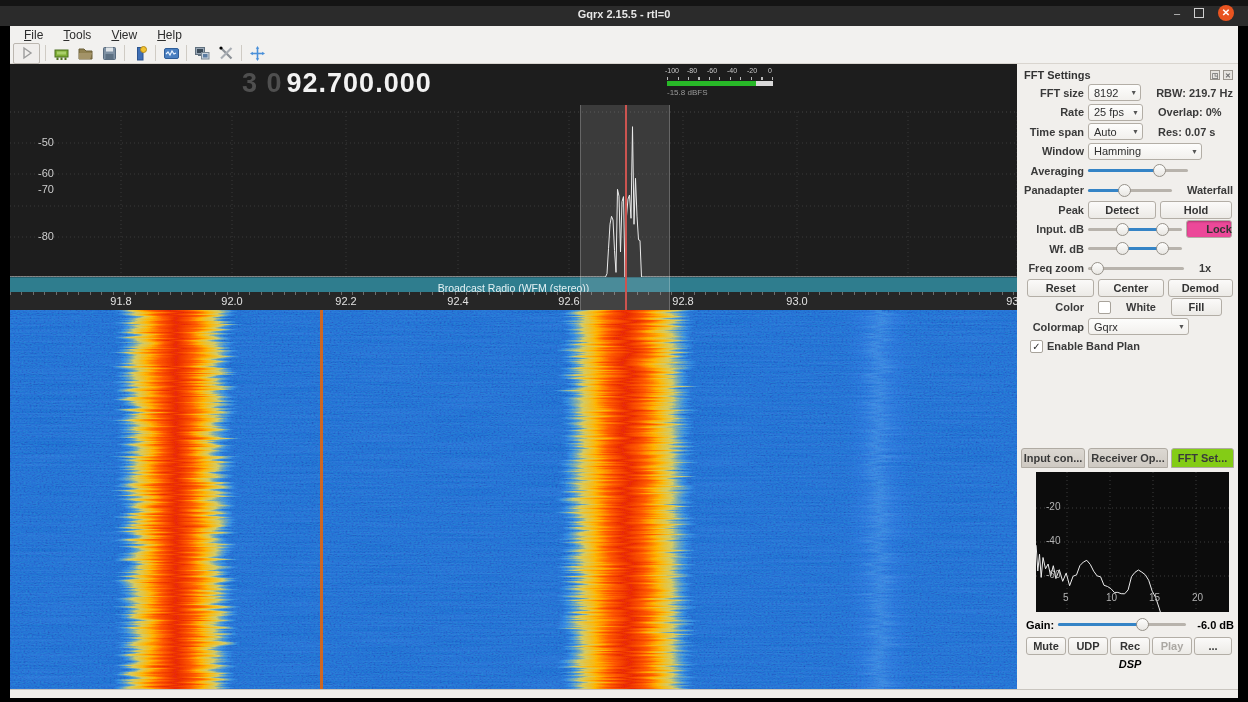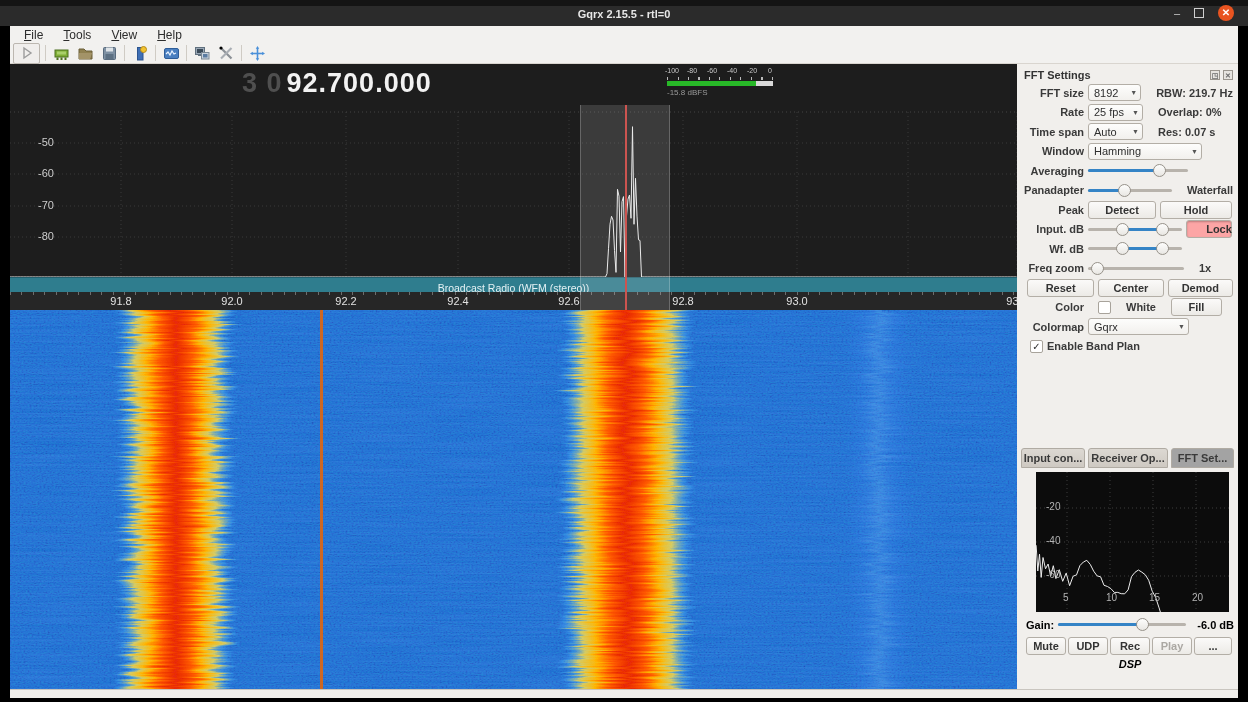--- a/index.html
+++ b/index.html
@@ -70,35 +70,35 @@
   .frow{display:flex;align-items:center;height:19.5px;padding:0 5px 0 2px;gap:4px;}
   .flabel{width:60px;text-align:right;font-size:11px;font-weight:700;color:#3a3a3a;flex:none;}
   .finfo{font-size:11px;font-weight:700;color:#3a3a3a;margin-left:11px;white-space:nowrap;}
   .combo{display:flex;align-items:center;justify-content:space-between;box-sizing:border-box;
     background:linear-gradient(#fdfdfc,#f2f0ed);border:1px solid #b3aea6;border-radius:3px;
     height:17px;padding:0 3px 0 5px;font-size:11px;color:#2e2e2e;}
   .combo .arrow{font-size:7px;color:#555;margin-left:3px;}
   .btn{background:linear-gradient(#fbfaf9,#eceae6);border:1px solid #b3aea6;border-radius:3px;
     height:18px;font-size:11px;font-weight:700;color:#333;display:flex;align-items:center;
     justify-content:center;box-sizing:border-box;}
-  .btn.pressed{background:#fca5a5;box-shadow:inset 0 1px 2px rgba(0,0,0,.25);padding-left:20px;}
+  .btn.pressed{background:#ec4899;box-shadow:inset 0 1px 2px rgba(0,0,0,.25);padding-left:20px;}
   .btn.disabled{color:#abaha6;color:#aba8a3;}
   .slider{position:relative;height:17px;}
   .slider .track{position:absolute;top:7px;left:0;right:0;height:3px;background:#b8b3ac;border-radius:2px;}
   .slider .fill{position:absolute;top:7px;height:3px;background:#3584c6;border-radius:2px;}
   .slider .handle{position:absolute;top:2px;width:13px;height:13px;border-radius:50%;
     background:linear-gradient(#fdfdfc,#e9e7e3);border:1px solid #97928a;box-sizing:border-box;}
   .checkbox{width:13px;height:13px;background:#fff;border:1px solid #a8a39b;border-radius:2px;
     font-size:10px;line-height:11px;text-align:center;color:#2d2d2d;box-sizing:border-box;flex:none;}
   #tabbar{position:absolute;left:1021px;top:447px;width:217px;height:21px;display:flex;gap:3px;
     align-items:flex-end;}
   .tab{height:20px;flex:none;display:flex;align-items:center;justify-content:center;
     font-size:11px;font-weight:700;color:#3a3a3a;background:linear-gradient(#dcd8d2,#cec9c2);
     border:1px solid #b0aba3;border-radius:3px 3px 0 0;box-sizing:border-box;}
-  .tab.active{background:#a3a3a3;}
+  .tab.active{background:#84cc16;}
   #audio-sec{position:absolute;left:1022px;top:470px;width:216px;}
   #audio-plot{position:relative;left:14px;top:2px;width:193px;height:140px;background:#0c0c0c;}
   .aplabel{position:absolute;font-size:10px;color:#b3b3b3;}
   #gain-row{display:flex;align-items:center;margin:6px 4px 0 4px;gap:4px;}
   #gain-row .glabel{font-size:11px;font-weight:700;}
   #gain-row .gvalue{font-size:11px;font-weight:700;width:44px;text-align:right;}
   #audio-btns{display:flex;gap:2px;margin:4px 3px 0 4px;}
   #audio-btns .btn{width:40px;}
   #dsp-label{margin-top:3px;text-align:center;font-size:11px;font-weight:700;font-style:italic;}
 
@@ -295,21 +295,21 @@
           </g>
         <g id="wf-lines">
             <rect x="310" y="0" width="3" height="379" fill="#e0660f" opacity="0.9"></rect>
           </g>
       </svg>
     </div>
     <div id="demod-sel"></div>
     <div id="tune-line"></div>
   <span class="dblabel" style="left: 16px; top: 72px;">-50</span>
       <span class="dblabel" style="left: 16px; top: 103px;">-60</span>
-      <span class="dblabel" style="left: 16px; top: 135px;">-70</span>
+      <span class="dblabel" style="left: 16px; top: 119px;">-70</span>
       <span class="dblabel" style="left: 16px; top: 166px;">-80</span>
     </div>
 
   <div id="rightpanel" class="abs">
     <div class="panel-header">
       <span>FFT Settings</span>
       <span class="dockicons">
           <span class="dockicon">◳</span>
           <span class="dockicon">✕</span>
         </span>

